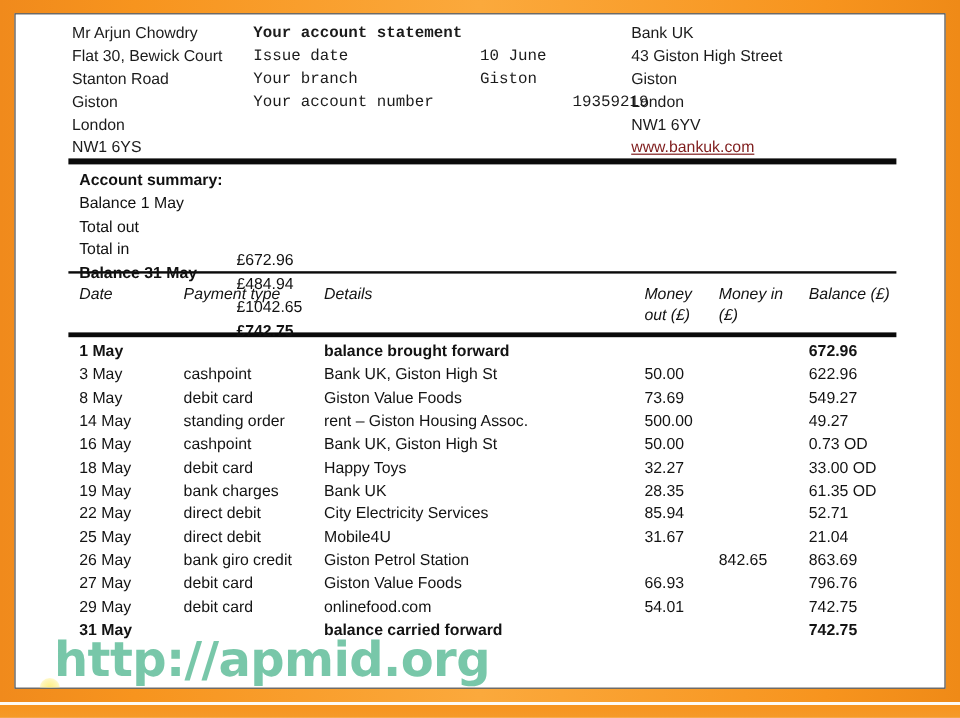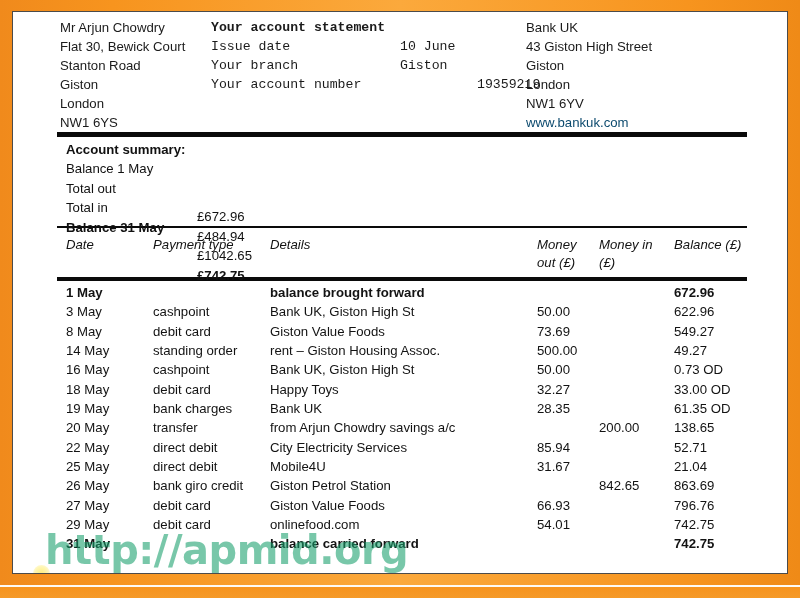--- a/index.html
+++ b/index.html
@@ -78,21 +78,22 @@
   .stmt .lbl { display: inline-block; }
   .stmt .val {
     position: absolute;
     left: 145px;
     top: 0;
     margin-left: 44px;
   }
   .stmt .val.acctnum { left: 222px; }
 
   .weblink {
-    color: #0c4a6e;
+    color: #7f1d1d;
+    text-decoration: underline;
     cursor: pointer;
   }
 
   
   .rule {
     position: absolute;
     left: 44px;
     width: 690px;
     background: #0a0a0a;
   }
@@ -294,27 +295,20 @@
             <div class="td c-bal">33.00 OD</div>
           </div>
           <div class="trow">
             <div class="td c-date">19 May</div>
             <div class="td c-type">bank charges</div>
             <div class="td c-details">Bank UK</div>
             <div class="td c-out">28.35</div>
             <div class="td c-bal">61.35 OD</div>
           </div>
           <div class="trow">
-            <div class="td c-date">20 May</div>
-            <div class="td c-type">transfer</div>
-            <div class="td c-details">from Arjun Chowdry savings a/c</div>
-            <div class="td c-in">200.00</div>
-            <div class="td c-bal">138.65</div>
-          </div>
-          <div class="trow">
             <div class="td c-date">22 May</div>
             <div class="td c-type">direct debit</div>
             <div class="td c-details">City Electricity Services</div>
             <div class="td c-out">85.94</div>
             <div class="td c-bal">52.71</div>
           </div>
           <div class="trow">
             <div class="td c-date">25 May</div>
             <div class="td c-type">direct debit</div>
             <div class="td c-details">Mobile4U</div>

